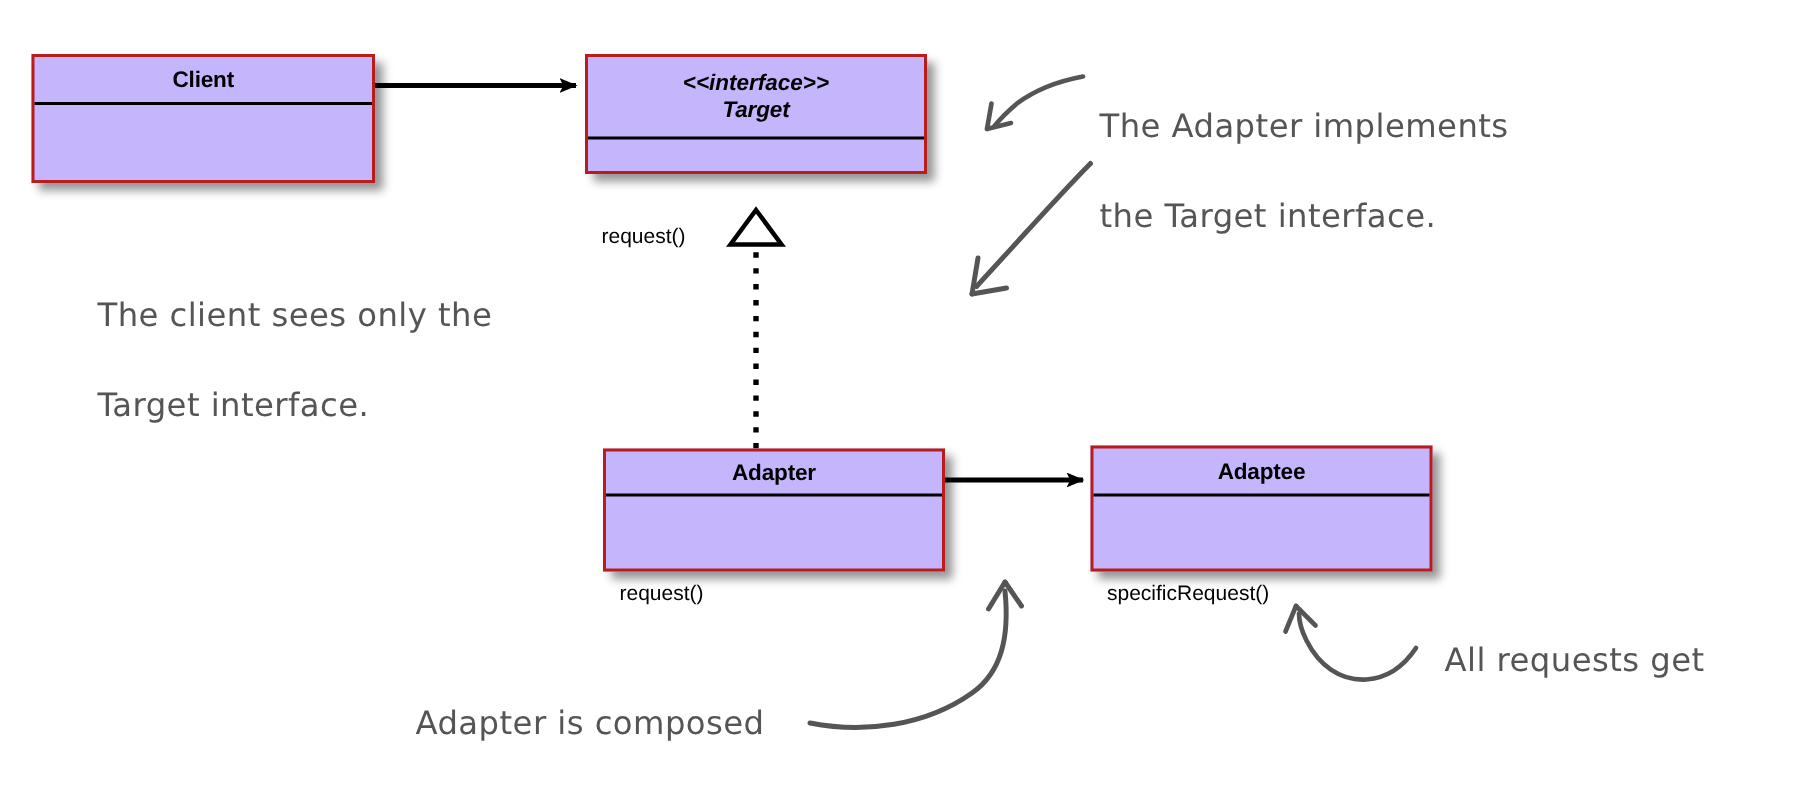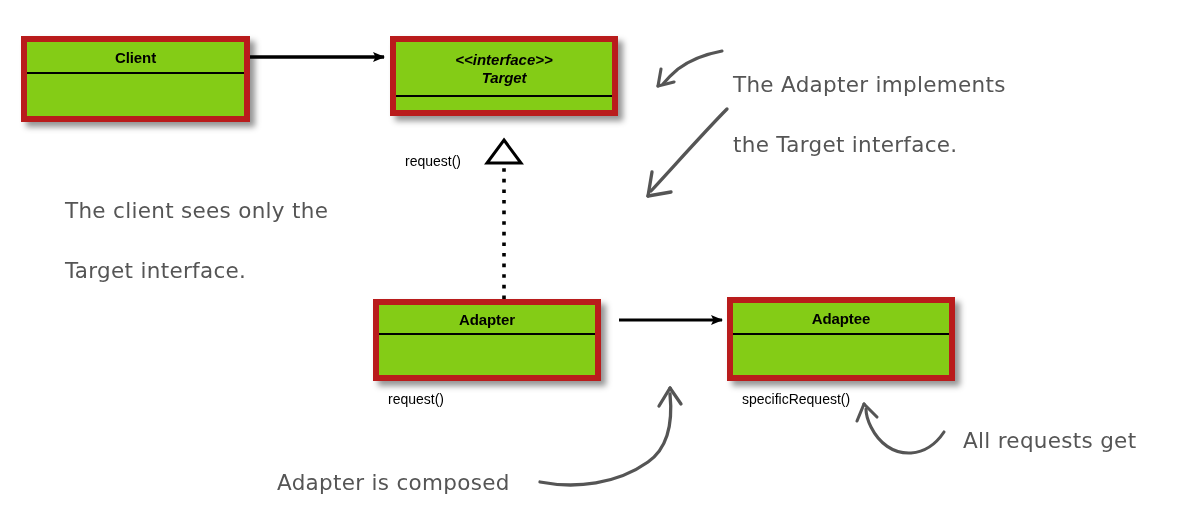--- a/index.html
+++ b/index.html
@@ -17,22 +17,22 @@
   }
   #diagram-canvas {
     position: absolute;
     left: 0;
     top: 0;
     width: 1200px;
     height: 529px;
   }
   .uml-class {
     position: absolute;
-    background: #84cc16;
-    border: 6px solid #b91c1c;
+    background: #c4b5fd;
+    border: 2px solid #b91c1c;
     box-sizing: border-box;
     box-shadow: 5px 5px 6px rgba(0,0,0,0.42);
     z-index: 3;
   }
   .uml-header {
     box-sizing: border-box;
     width: 100%;
     display: flex;
     flex-direction: column;
     align-items: center;
@@ -148,21 +148,21 @@
 <div class="uml-class" style="left:390px; top:36px; width:228px; height:80px;">
   <div class="uml-header" style="height:55px;">
     <div class="uml-stereotype">&lt;&lt;interface&gt;&gt;</div>
     <div class="uml-name italic">Target</div>
   </div>
   <div class="uml-body">
     <div class="uml-member">request()</div>
   </div>
 </div>
 
-<div class="uml-class" style="left:373px; top:299px; width:228px; height:82px;">
+<div class="uml-class" style="left:402px; top:299px; width:228px; height:82px;">
   <div class="uml-header" style="height:30px;">
     <div class="uml-name">Adapter</div>
   </div>
   <div class="uml-body">
     <div class="uml-member">request()</div>
   </div>
 </div>
 
 <div class="uml-class" style="left:727px; top:297px; width:228px; height:84px;">
   <div class="uml-header" style="height:32px;">

